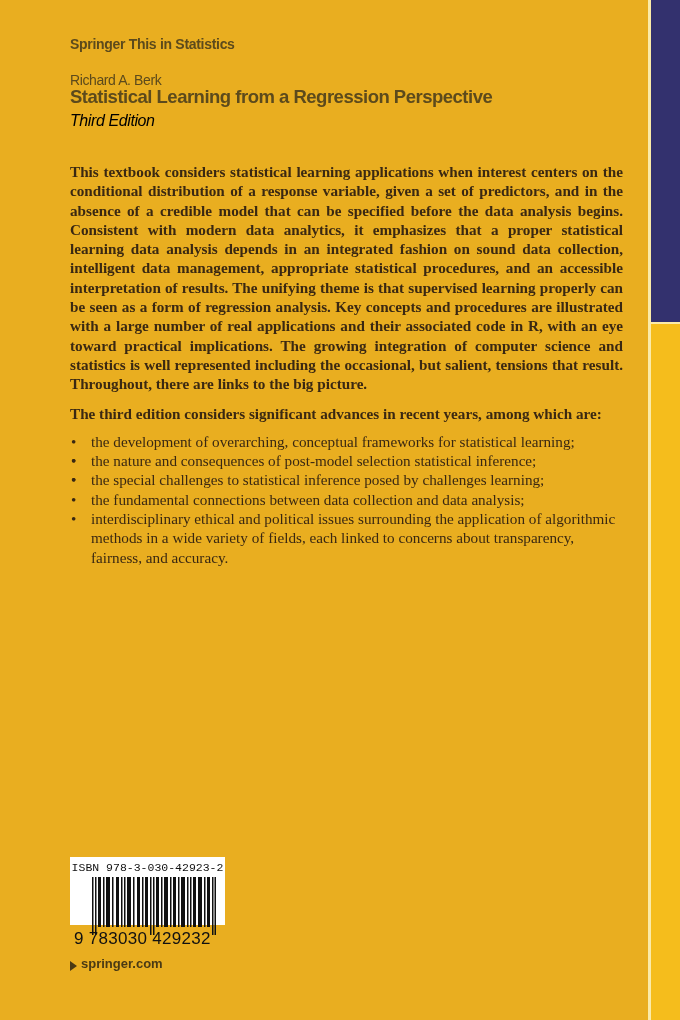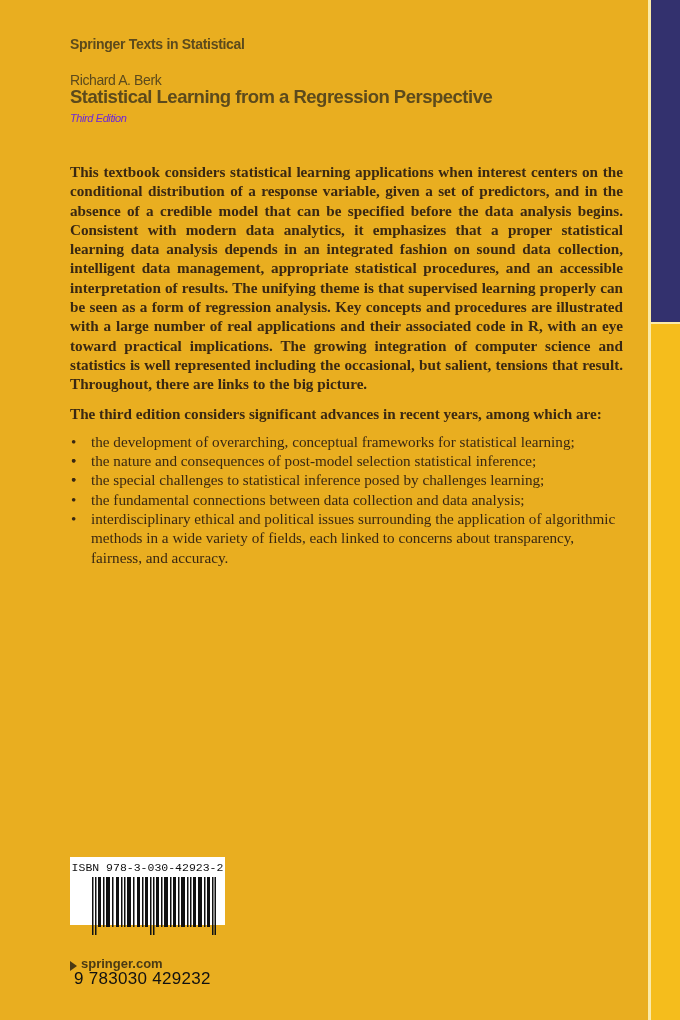--- a/index.html
+++ b/index.html
@@ -39,21 +39,21 @@
   }
   .title {
     position: absolute; left: 70px; top: 86px;
     font-family: "Liberation Sans", "DejaVu Sans", sans-serif;
     font-size: 18.5px; font-weight: bold; color: #5C4A1C;
     letter-spacing: -0.5px;
   }
   .edition {
     position: absolute; left: 70px; top: 112px;
     font-family: "Liberation Sans", "DejaVu Sans", sans-serif;
-    font-size: 11px; font-style: italic; color: #6d28d9; letter-spacing: -0.4px; text-align: center;
+    font-size: 16px; font-style: italic; color: #000000; letter-spacing: -0.4px; text-align: center;
   }
   .body-text {
     position: absolute; left: 70px; top: 162px; width: 553px;
     font-size: 15.2px; line-height: 19.3px; color: #3A2812;
   }
   .body-text p { margin: 0; text-align: justify; text-align-last: left; font-weight: bold; }
   .intro { margin-top: 10px !important; }
   ul.adv { list-style: none; margin: 9px 0 0 0; padding: 0; }
   ul.adv li { position: relative; padding-left: 21px; margin: 0; }
   ul.adv li .bullet { position: absolute; left: 1px; top: 0; }
@@ -67,21 +67,20 @@
     font-size: 11.5px; color: #111;
   }
   .bars {
     position: absolute; left: 22px; top: 20px; width: 124px; height: 58px;
   }
   .barcode-digits {
     position: absolute; left: 4px; top: 72px; width: 150px;
     font-family: "Liberation Sans", "DejaVu Sans", sans-serif;
     font-size: 17px; color: #111; letter-spacing: 0.3px; white-space: pre;
     background: transparent;
-    margin-top: 40px;
   }
   .springer-link {
     position: absolute; left: 70px; top: 956px;
     font-family: "Liberation Sans", "DejaVu Sans", sans-serif;
     font-size: 13px; font-weight: bold; color: #4A3A14;
     display: flex; align-items: flex-end; gap: 4px; text-decoration: none;
   }
   .tri-icon {
     width: 0; height: 0; border-top: 5px solid transparent; border-bottom: 5px solid transparent;
     border-left: 7px solid #4A3A14; display: inline-block;
@@ -89,21 +88,21 @@
 </style>
 </head>
 <body>
 
 <div class="cover">
   <div class="spine-line"></div>
   <div class="edge-navy"></div>
   <div class="edge-gap"></div>
   <div class="edge-yellow"></div>
 
-  <div class="series">Springer Texts in Statistical</div>
+  <div class="series">Springer This in Statistics</div>
   <div class="author">Richard A. Berk</div>
   <div class="title">Statistical Learning from a Regression Perspective</div>
   <div class="edition">Third Edition</div>
 
   <div class="body-text">
     <p>This textbook considers statistical learning applications when interest centers on the conditional distribution of a response variable, given a set of predictors, and in the absence of a credible model that can be specified before the data analysis begins. Consistent with modern data analytics, it emphasizes that a proper statistical learning data analysis depends in an integrated fashion on sound data collection, intelligent data management, appropriate statistical procedures, and an accessible interpretation of results. The unifying theme is that supervised learning properly can be seen as a form of regression analysis. Key concepts and procedures are illustrated with a large number of real applications and their associated code in R, with an eye toward practical implications. The growing integration of computer science and statistics is well represented including the occasional, but salient, tensions that result. Throughout, there are links to the big picture.</p>
     <p class="intro">The third edition considers significant advances in recent years, among which are:</p>
     <ul class="adv">
       <li><span class="bullet">•</span><span>the development of overarching, conceptual frameworks for statistical learning;</span></li>
       <li><span class="bullet">•</span></li>

